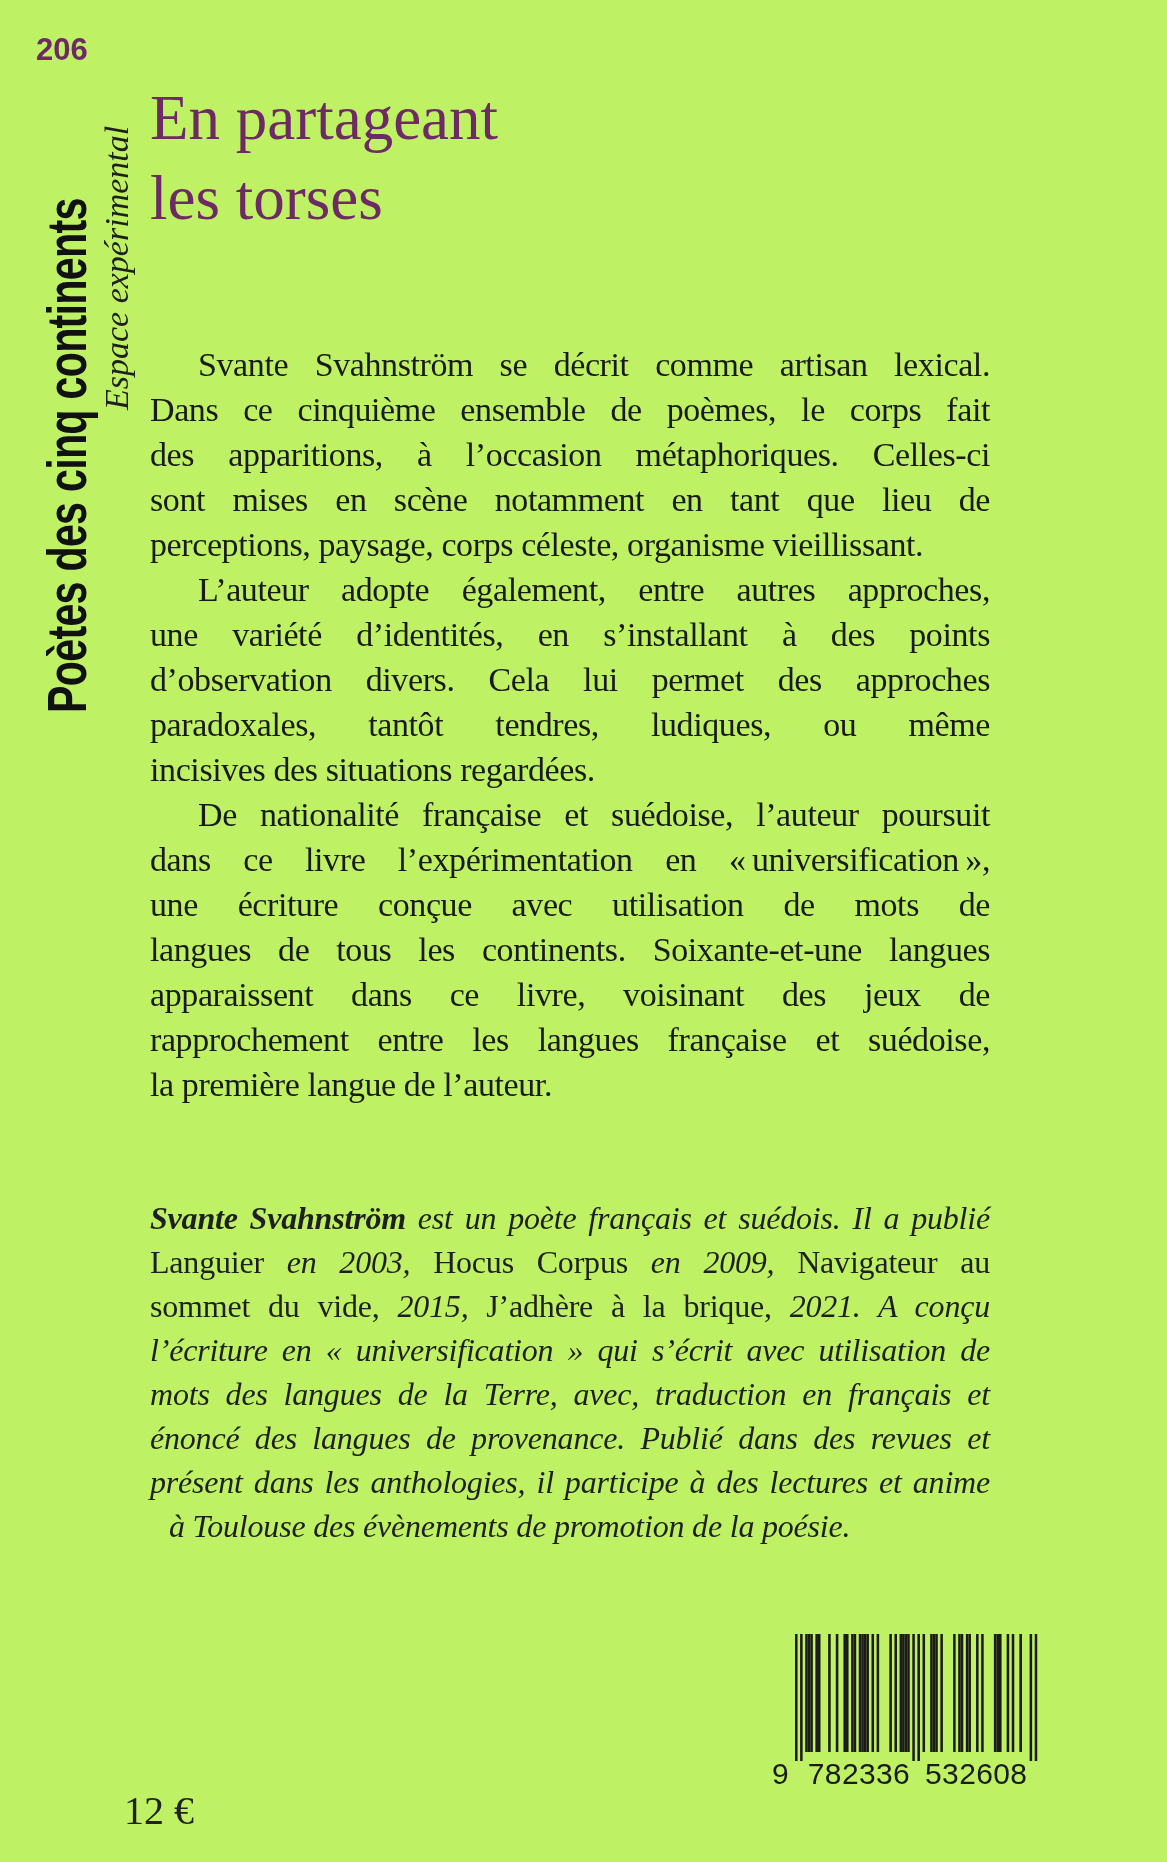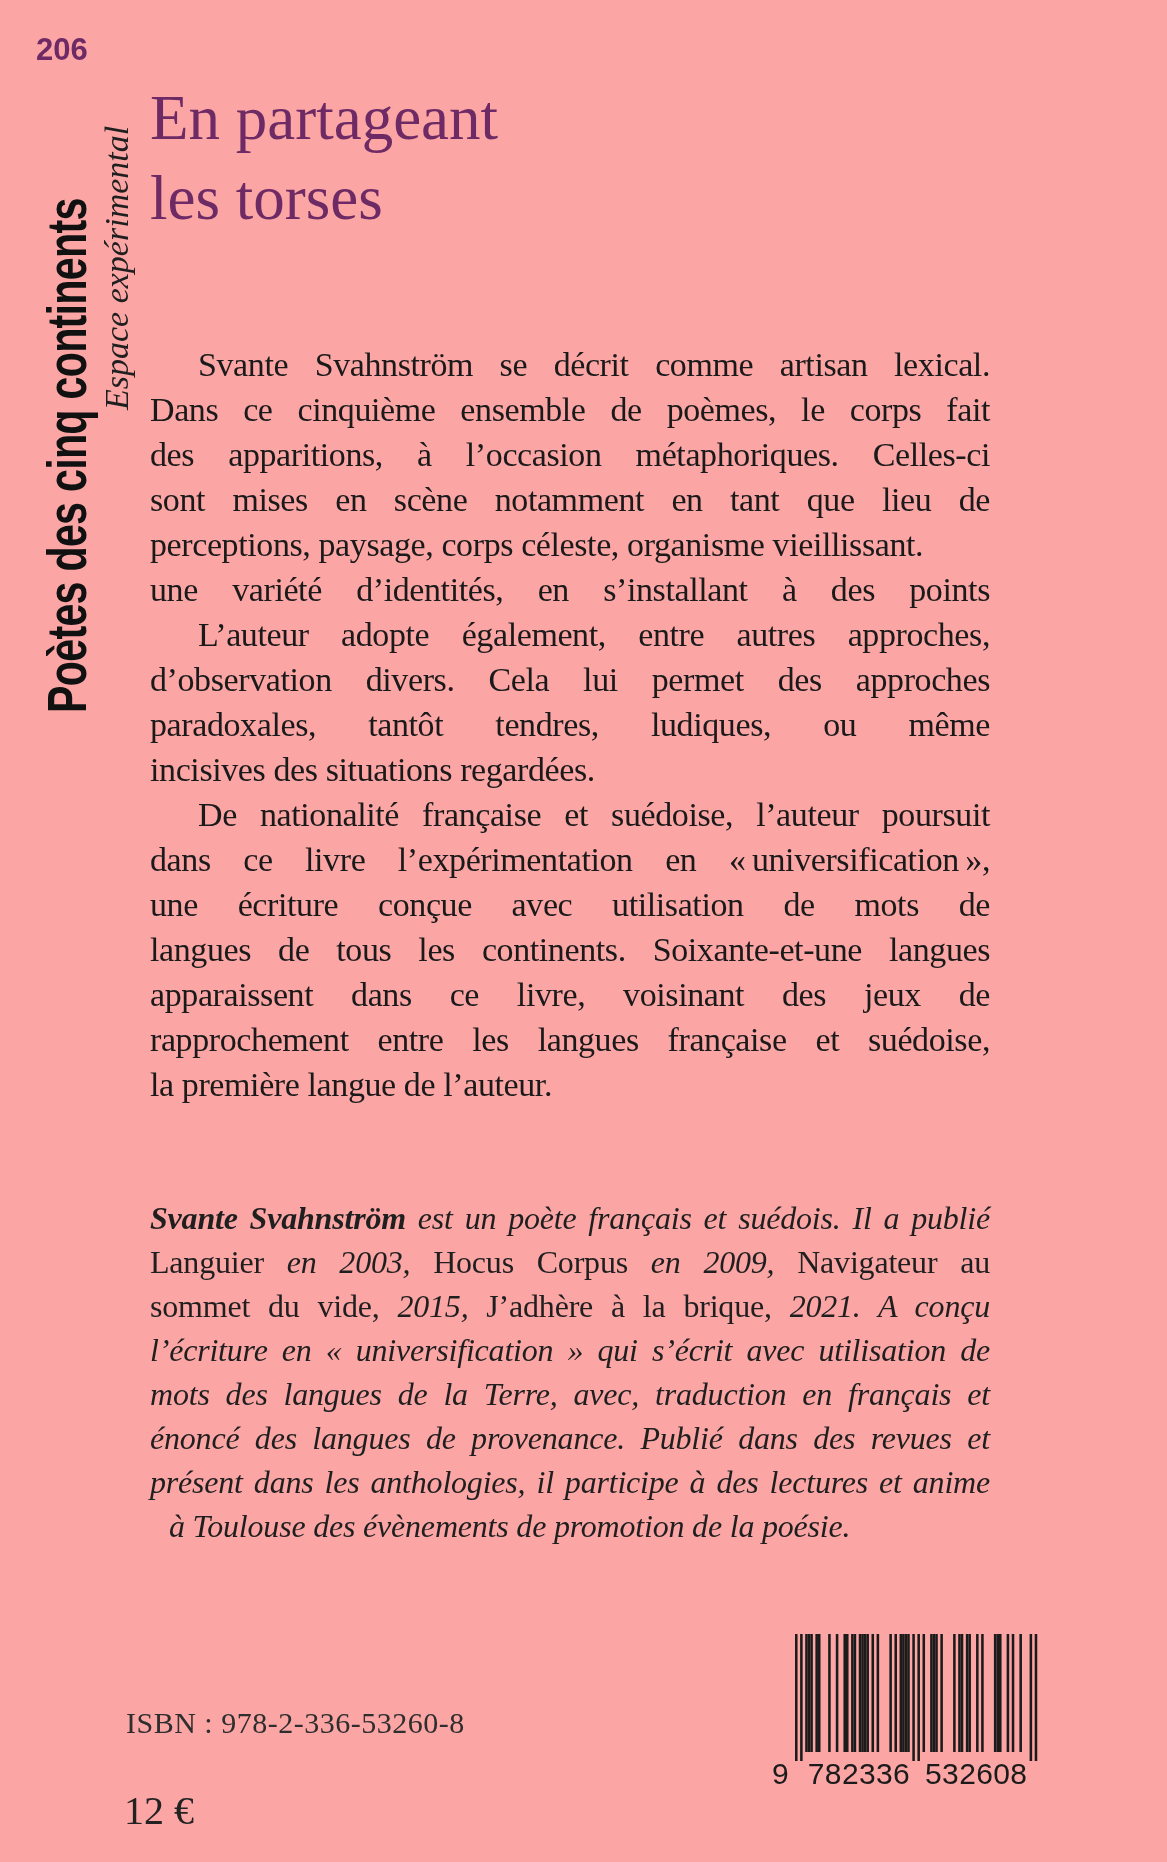--- a/index.html
+++ b/index.html
@@ -1,20 +1,20 @@
 <!DOCTYPE html>
 <html><head>
 <meta charset="utf-8">
 <style>
   html,body{margin:0;padding:0;}
   body{background:#888;}
   .page{
     position:relative;
     width:1167px;height:1862px;
-    background:#fca5a5;
+    background:#bef264;
     overflow:hidden;
     font-family:"Liberation Serif", serif;
     color:#1a1a1a;
   }
   .page-number{
     position:absolute;left:36px;top:34px;
     font-family:"Liberation Sans", sans-serif;
     font-weight:600;font-size:31px;line-height:1;
     color:#6E2A64;
   }
@@ -95,22 +95,22 @@
 
   <div class="description">
     <div class="para">
         <div class="jline first">Svante Svahnström se décrit comme artisan lexical.</div>
         <div class="jline">Dans ce cinquième ensemble de poèmes, le corps fait</div>
         <div class="jline">des apparitions, à l’occasion métaphoriques. Celles-ci</div>
         <div class="jline">sont mises en scène notamment en tant que lieu de</div>
         <div class="jline last">perceptions, paysage, corps céleste, organisme vieillissant.</div>
       </div>
     <div class="para">
+        <div class="jline first">L’auteur adopte également, entre autres approches,</div>
         <div class="jline">une variété d’identités, en s’installant à des points</div>
-        <div class="jline first">L’auteur adopte également, entre autres approches,</div>
         <div class="jline">d’observation divers. Cela lui permet des approches</div>
         <div class="jline">paradoxales, tantôt tendres, ludiques, ou même</div>
         <div class="jline last">incisives des situations regardées.</div>
       </div>
     <div class="para">
         <div class="jline first">De nationalité française et suédoise, l’auteur poursuit</div>
         <div class="jline">dans ce livre l’expérimentation en « universification »,</div>
         <div class="jline">une écriture conçue avec utilisation de mots de</div>
         <div class="jline">langues de tous les continents. Soixante-et-une langues</div>
         <div class="jline">apparaissent dans ce livre, voisinant des jeux de</div>
@@ -123,21 +123,20 @@
       <div class="jline first"><span class="seg-bi">Svante Svahnström</span><span class="seg-i"> est un poète français et suédois. Il a publié</span></div>
       <div class="jline"><span class="seg-r">Languier</span><span class="seg-i"> en 2003, </span><span class="seg-r">Hocus Corpus</span><span class="seg-i"> en 2009, </span><span class="seg-r">Navigateur au</span></div>
       <div class="jline"><span class="seg-r">sommet du vide, </span><span class="seg-i">2015, </span><span class="seg-r">J’adhère à la brique, </span><span class="seg-i">2021. A conçu</span></div>
       <div class="jline">l’écriture en « universification » qui s’écrit avec utilisation de</div>
       <div class="jline">mots des langues de la Terre, avec, traduction en français et</div>
       <div class="jline">énoncé des langues de provenance. Publié dans des revues et</div>
       <div class="jline">présent dans les anthologies, il participe à des lectures et anime</div>
       <div class="jline last">à Toulouse des évènements de promotion de la poésie.</div>
     </div>
 
-  <div class="isbn">ISBN : 978-2-336-53260-8</div>
 
   <div class="price">12 €</div>
 
   <div class="barcode">
     <svg width="272" height="158" viewBox="0 0 272 158" xmlns="http://www.w3.org/2000/svg">
         <rect x="23.00" y="2" width="2.55" height="127" fill="#1b1b1b"></rect>
         <rect x="28.10" y="2" width="2.55" height="127" fill="#1b1b1b"></rect>
         <rect x="33.20" y="2" width="2.55" height="118" fill="#1b1b1b"></rect>
         <rect x="35.75" y="2" width="2.55" height="118" fill="#1b1b1b"></rect>
         <rect x="38.30" y="2" width="2.55" height="118" fill="#1b1b1b"></rect>

